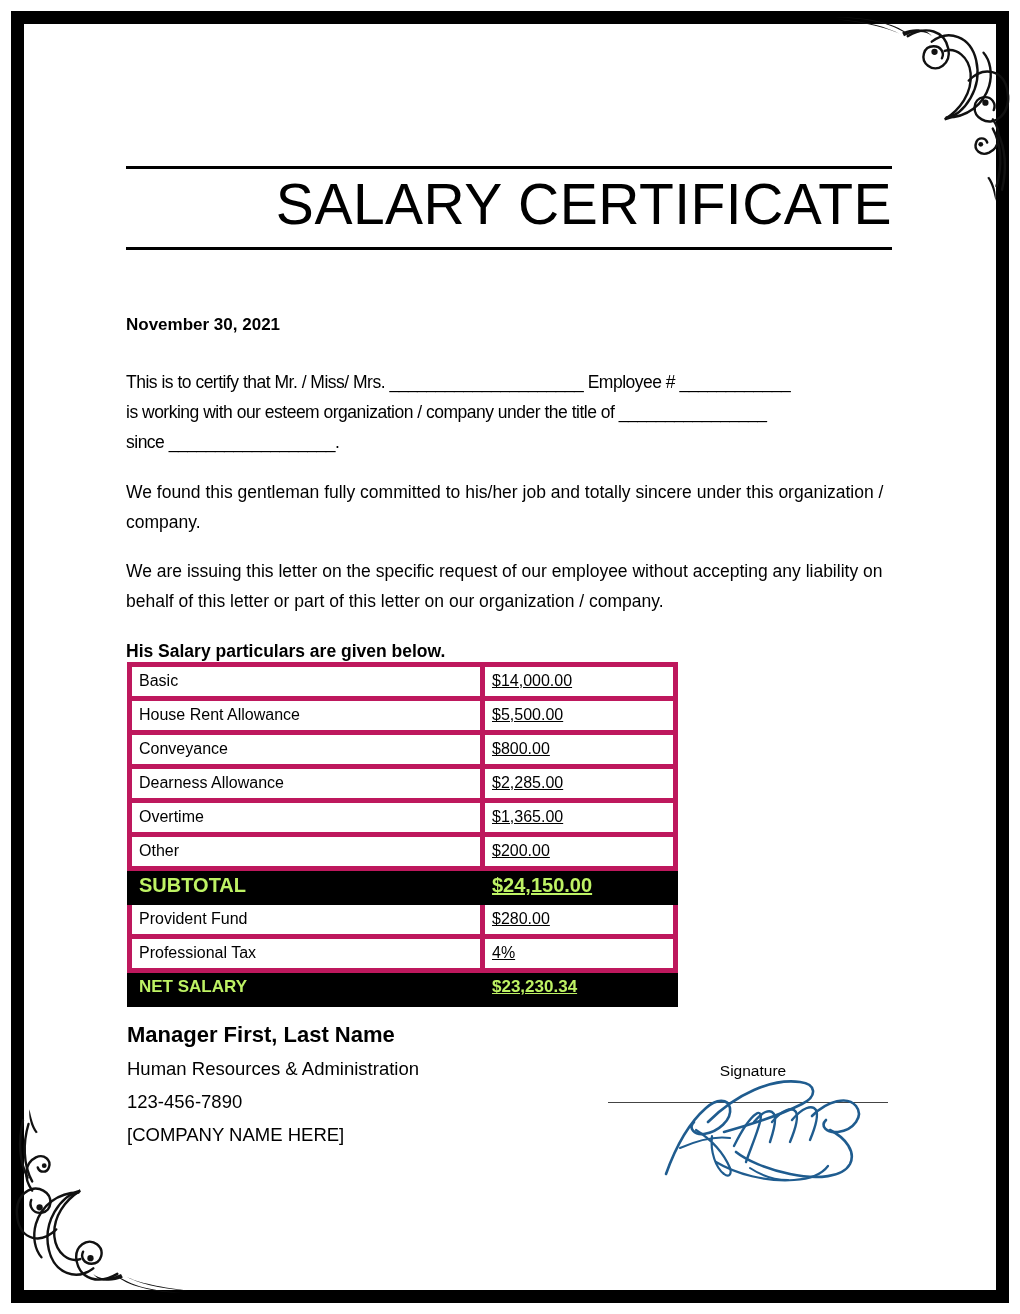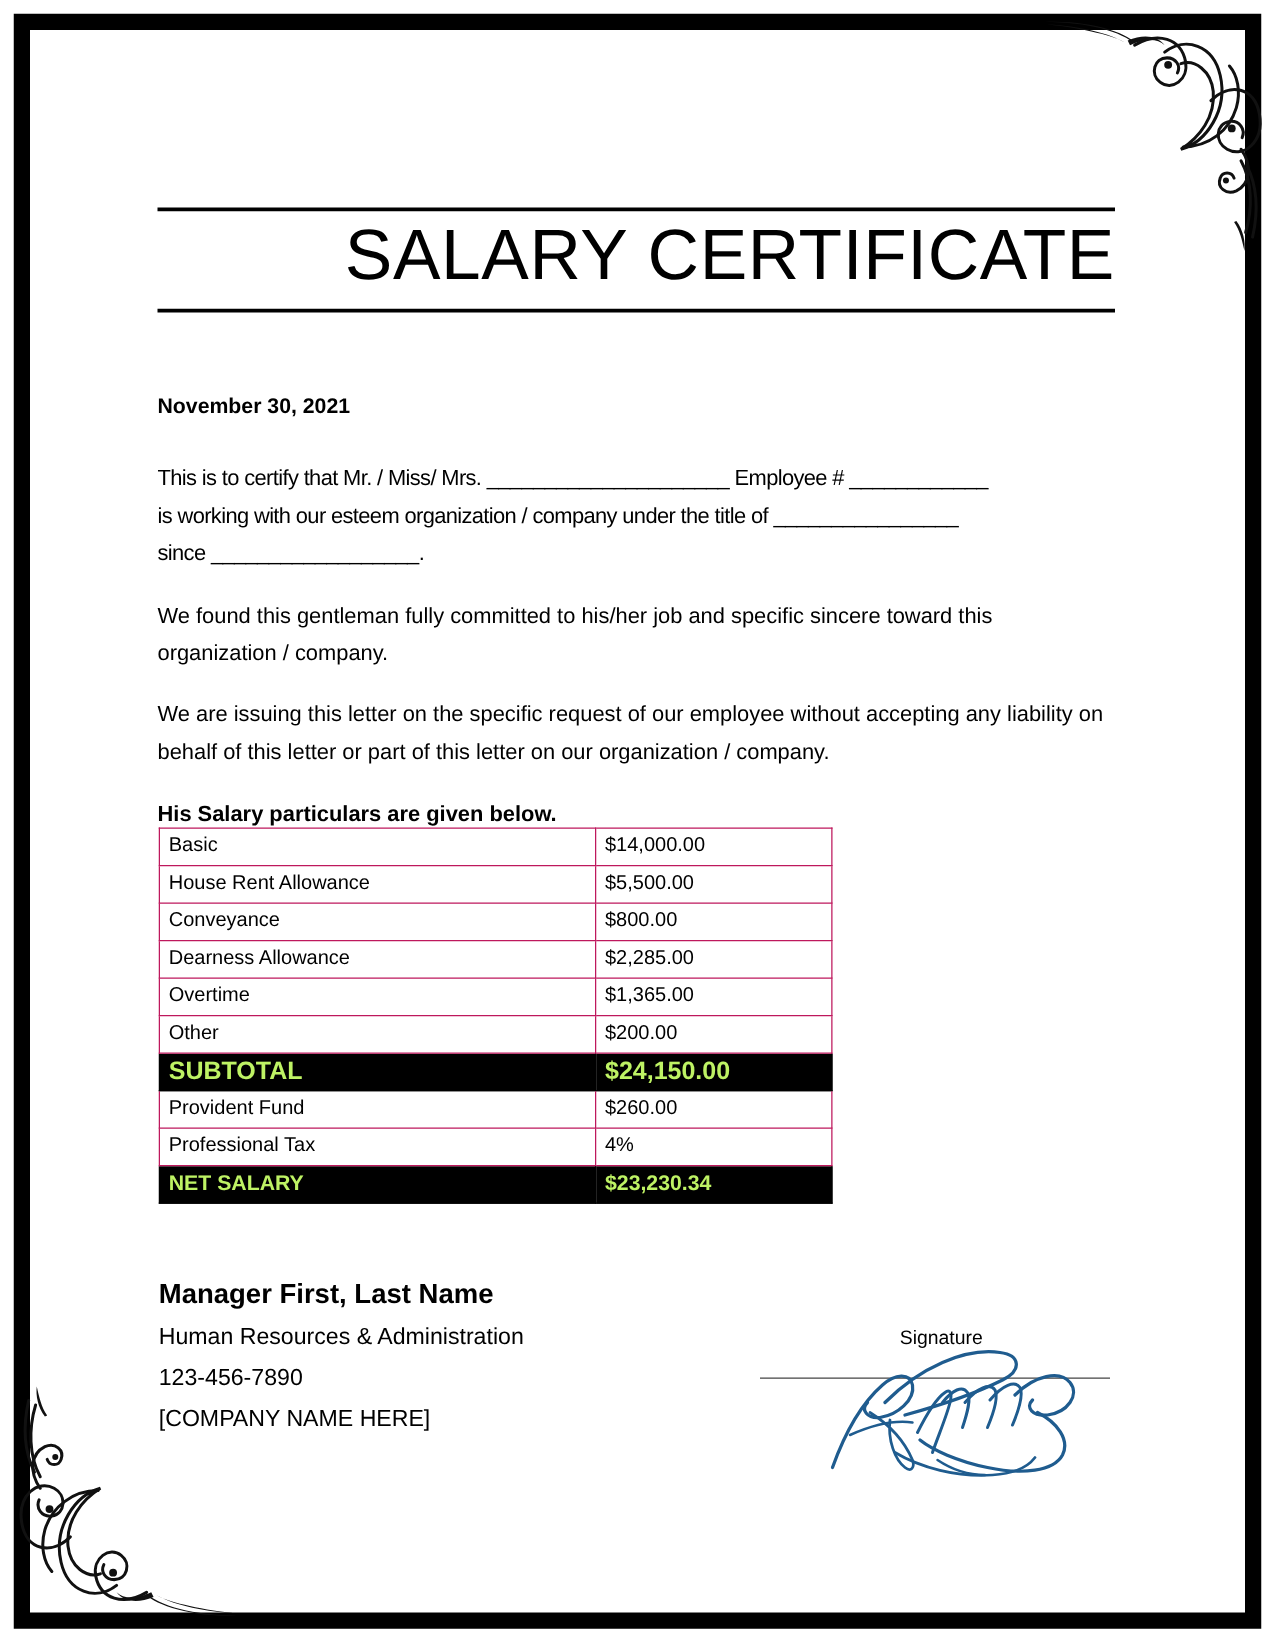--- a/index.html
+++ b/index.html
@@ -116,28 +116,28 @@
     top: 662px;
     width: 522px;
   }
   table.salary {
     border-collapse: collapse;
     width: 522px;
     table-layout: fixed;
     font-size: 16px;
   }
   table.salary td {
-    border: 1px solid #be185d;
+    border: 5px solid #be185d;
     padding: 3px 0 4px 7px;
     height: 22px;
     vertical-align: middle;
     line-height: 1.2;
   }
   table.salary td.label-col { width: 341px; }
-  table.salary td.value-col { width: 181px; }
+  table.salary td.value-col { width: 181px; text-decoration: underline; }
 
   tr.emph td {
     background: #000000;
     color: #bef264;
     font-weight: bold;
     border-color: #000000;
   }
   tr.emph-big td {
     font-size: 20px;
     padding-top: 2px;
@@ -250,21 +250,21 @@
 
   <div class="body-area">
     <div class="doc-date">November 30, 2021</div>
 
     <div class="para">
       <div class="blank">This is to certify that Mr. / Miss/ Mrs. _____________________ Employee # ____________</div>
       <div class="blank">is working with our esteem organization / company under the title of ________________</div>
       <div class="blank">since __________________.</div>
     </div>
 
-    <div class="para">We found this gentleman fully committed to his/her job and specific sincere toward this organization / company.</div>
+    <div class="para">We found this gentleman fully committed to his/her job and totally sincere under this organization / company.</div>
 
     <div class="para-tight">We are issuing this letter on the specific request of our employee without accepting any liability on behalf of this letter or part of this letter on our organization / company.</div>
 
     <div class="bold-line">His Salary particulars are given below.</div>
   </div>
 
   <div class="salary-table-wrap">
     <table class="salary">
       <tbody>
           <tr>
@@ -290,21 +290,21 @@
           <tr>
             <td class="label-col">Other</td>
             <td class="value-col">$200.00</td>
           </tr>
           <tr class="emph emph-big">
             <td class="label-col">SUBTOTAL</td>
             <td class="value-col">$24,150.00</td>
           </tr>
           <tr>
             <td class="label-col">Provident Fund</td>
-            <td class="value-col">$260.00</td>
+            <td class="value-col">$280.00</td>
           </tr>
           <tr>
             <td class="label-col">Professional Tax</td>
             <td class="value-col">4%</td>
           </tr>
           <tr class="emph emph-small">
             <td class="label-col">NET SALARY</td>
             <td class="value-col">$23,230.34</td>
           </tr>
         </tbody>

